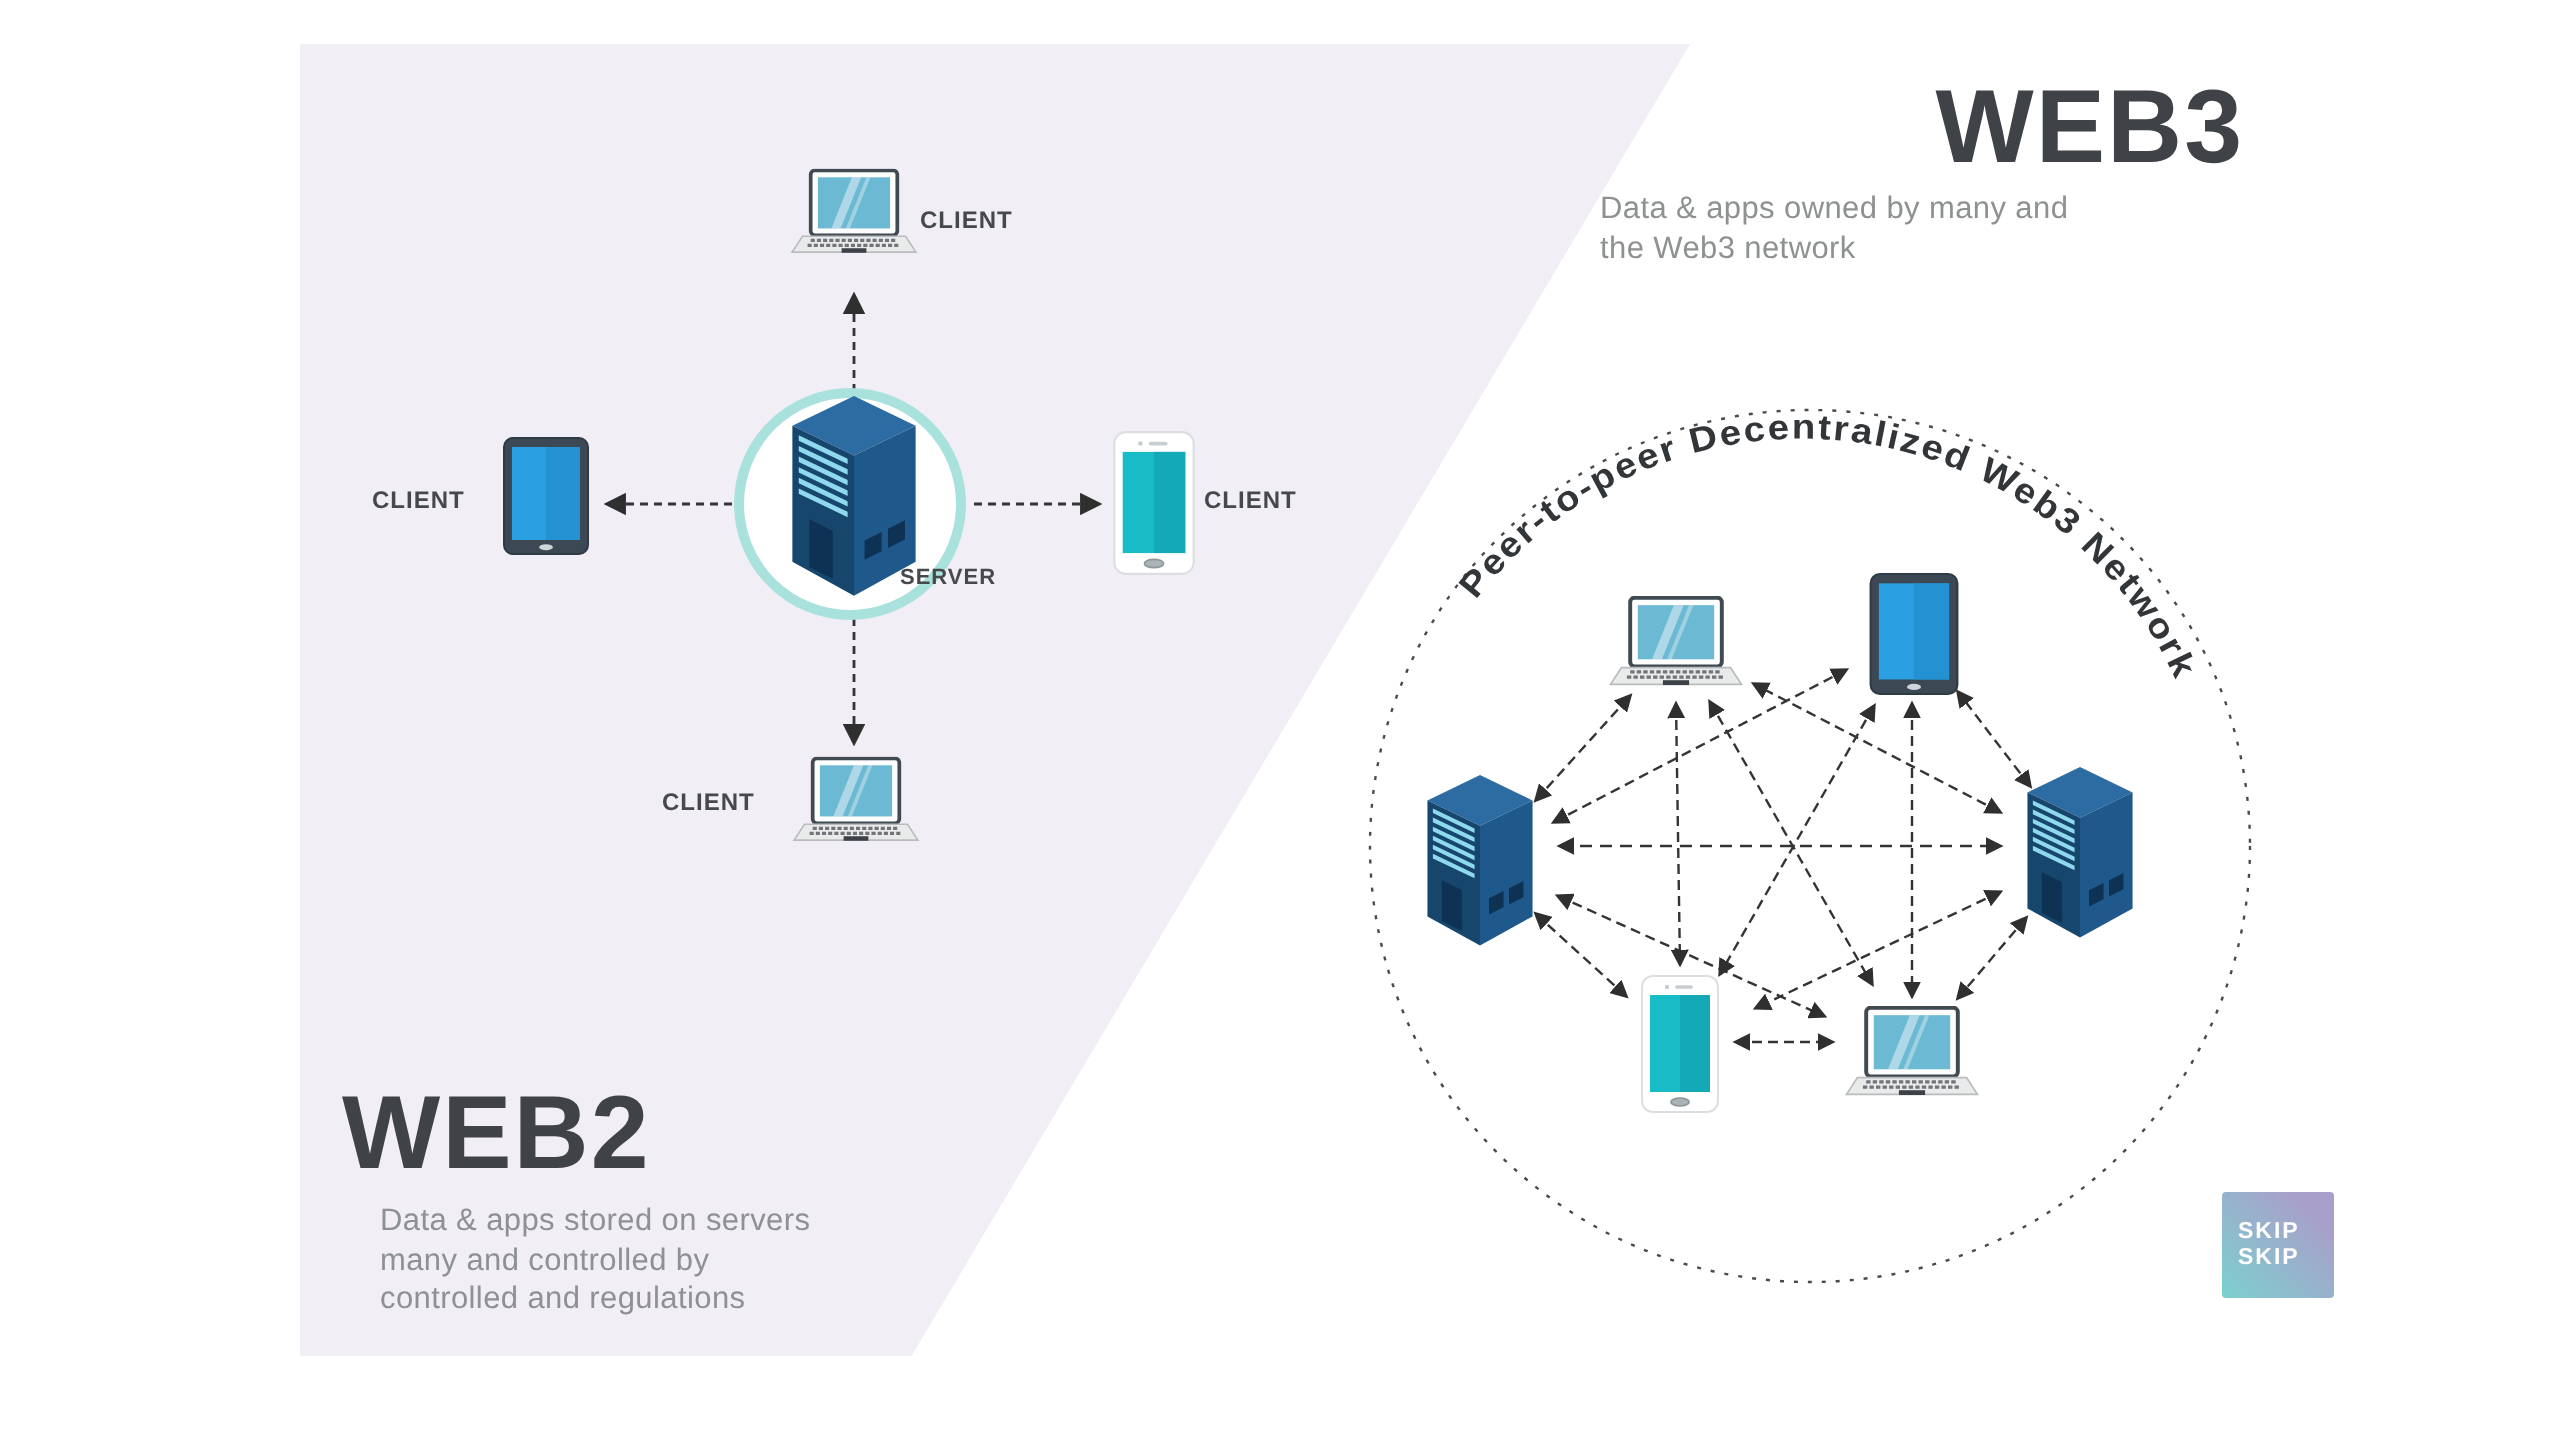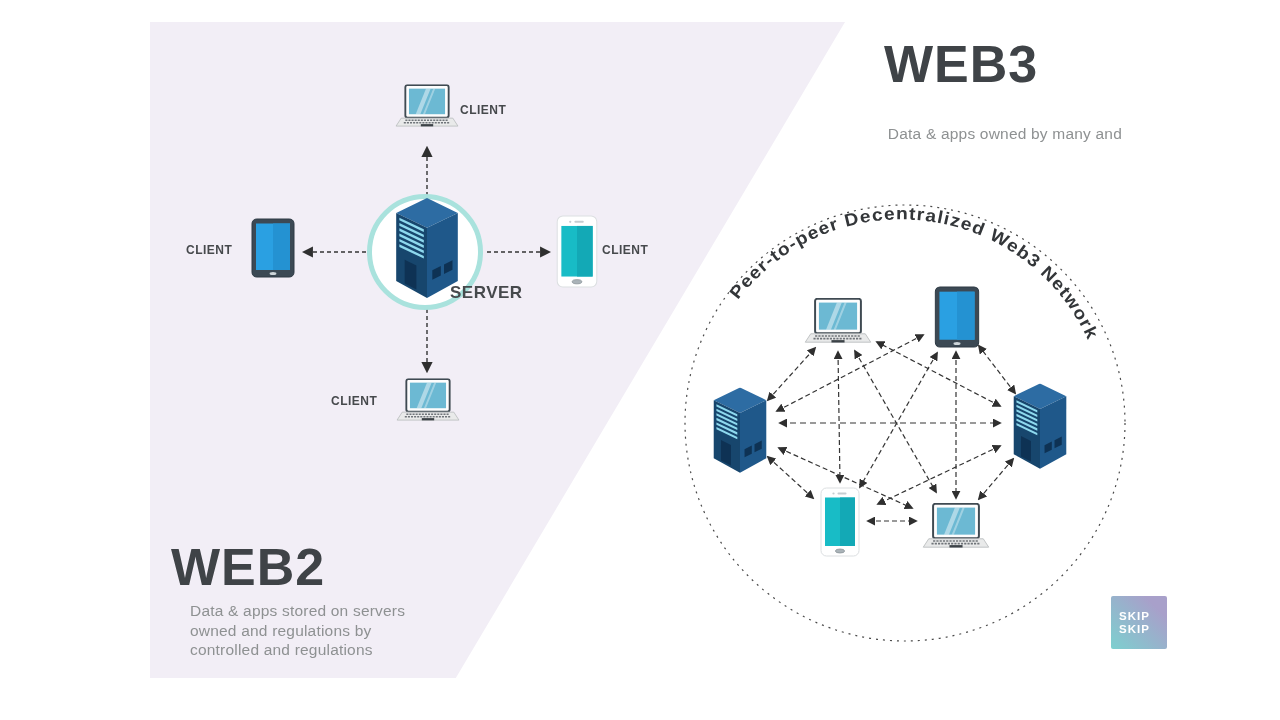--- a/index.html
+++ b/index.html
@@ -12,27 +12,27 @@
     position:absolute;left:150px;top:22px;width:695px;height:656px;
     background:#f2eef6;
     clip-path:polygon(0 0,100% 0,44% 100%,0 100%);
   }
   .abs{position:absolute;}
   svg.overlay{position:absolute;left:0;top:0;width:1280px;height:720px;pointer-events:none;}
   .label-client,.label-server{
     position:absolute;color:#46494c;font-weight:bold;letter-spacing:0.5px;
   }
   .label-client{font-size:12px;}
-  .label-server{font-size:17px;}
+  .label-server{font-size:11px;}
   .big-title{
     position:absolute;color:#3f4347;font-weight:bold;font-size:52px;
     letter-spacing:1px;line-height:1;text-align:center;
   }
   .desc{position:absolute;color:#8e9192;font-size:15.5px;line-height:19.5px;letter-spacing:0.2px;}
-  .desc.right{text-align:right;margin-top:29px;}
+  .desc.right{text-align:left;}
   .server-circle{
     position:absolute;left:367px;top:194px;width:106px;height:106px;
     background:#ffffff;border:5px solid #a9e2dd;border-radius:50%;
   }
   .logo{
     position:absolute;left:1066px;top:596px;width:56px;height:53px;
     background:linear-gradient(45deg,#7cd0cf 0%,#a8a0ca 80%);
     border-radius:2px;color:#ffffff;font-weight:bold;font-size:11.5px;
     letter-spacing:1px;line-height:13px;box-sizing:border-box;
     padding:14px 0 0 8px;
@@ -125,27 +125,28 @@
   <div class="label-client" style="left:602px;top:243px">CLIENT</div>
 
   <svg class="abs" style="left:395px;top:378px" width="66" height="46" viewBox="0 0 64 44">
       <use href="#sym-laptop"></use>
     </svg>
   <div class="label-client" style="left:331px;top:394px">CLIENT</div>
 
   <div class="big-title" style="left:171px;top:541px">WEB2</div>
   <div class="desc" style="left:190px;top:601px">
     <div>Data &amp; apps stored on servers</div>
-    <div>owned and regulations by</div>
+    <div>many and controlled by</div>
     <div>controlled and regulations</div>
   </div>
 
-  <div class="big-title" style="left:800px;top:38px;width:322px;text-align:center">WEB3</div>
+  <div class="big-title" style="left:800px;top:38px;width:322px;text-align:right">WEB3</div>
   <div class="desc right" style="left:800px;top:95px;width:322px">
     <div>Data &amp; apps owned by many and</div>
+    <div>the Web3 network</div>
   </div>
 
   <svg class="overlay">
     <defs>
       <marker id="ah3" viewBox="0 0 10 10" refX="8" refY="5" markerWidth="7.5" markerHeight="7.5" orient="auto-start-reverse">
         <path d="M0,0 L10,5 L0,10 z" fill="#2f2f2f"></path>
       </marker>
       <path id="arc-label-path" d="M 738 300 A 205 205 0 0 1 1090 345" fill="none"></path>
     </defs>
     <ellipse cx="905" cy="423" rx="220" ry="218" fill="none" stroke="#4a4a4a" stroke-width="1.2" stroke-dasharray="2 5"></ellipse>

